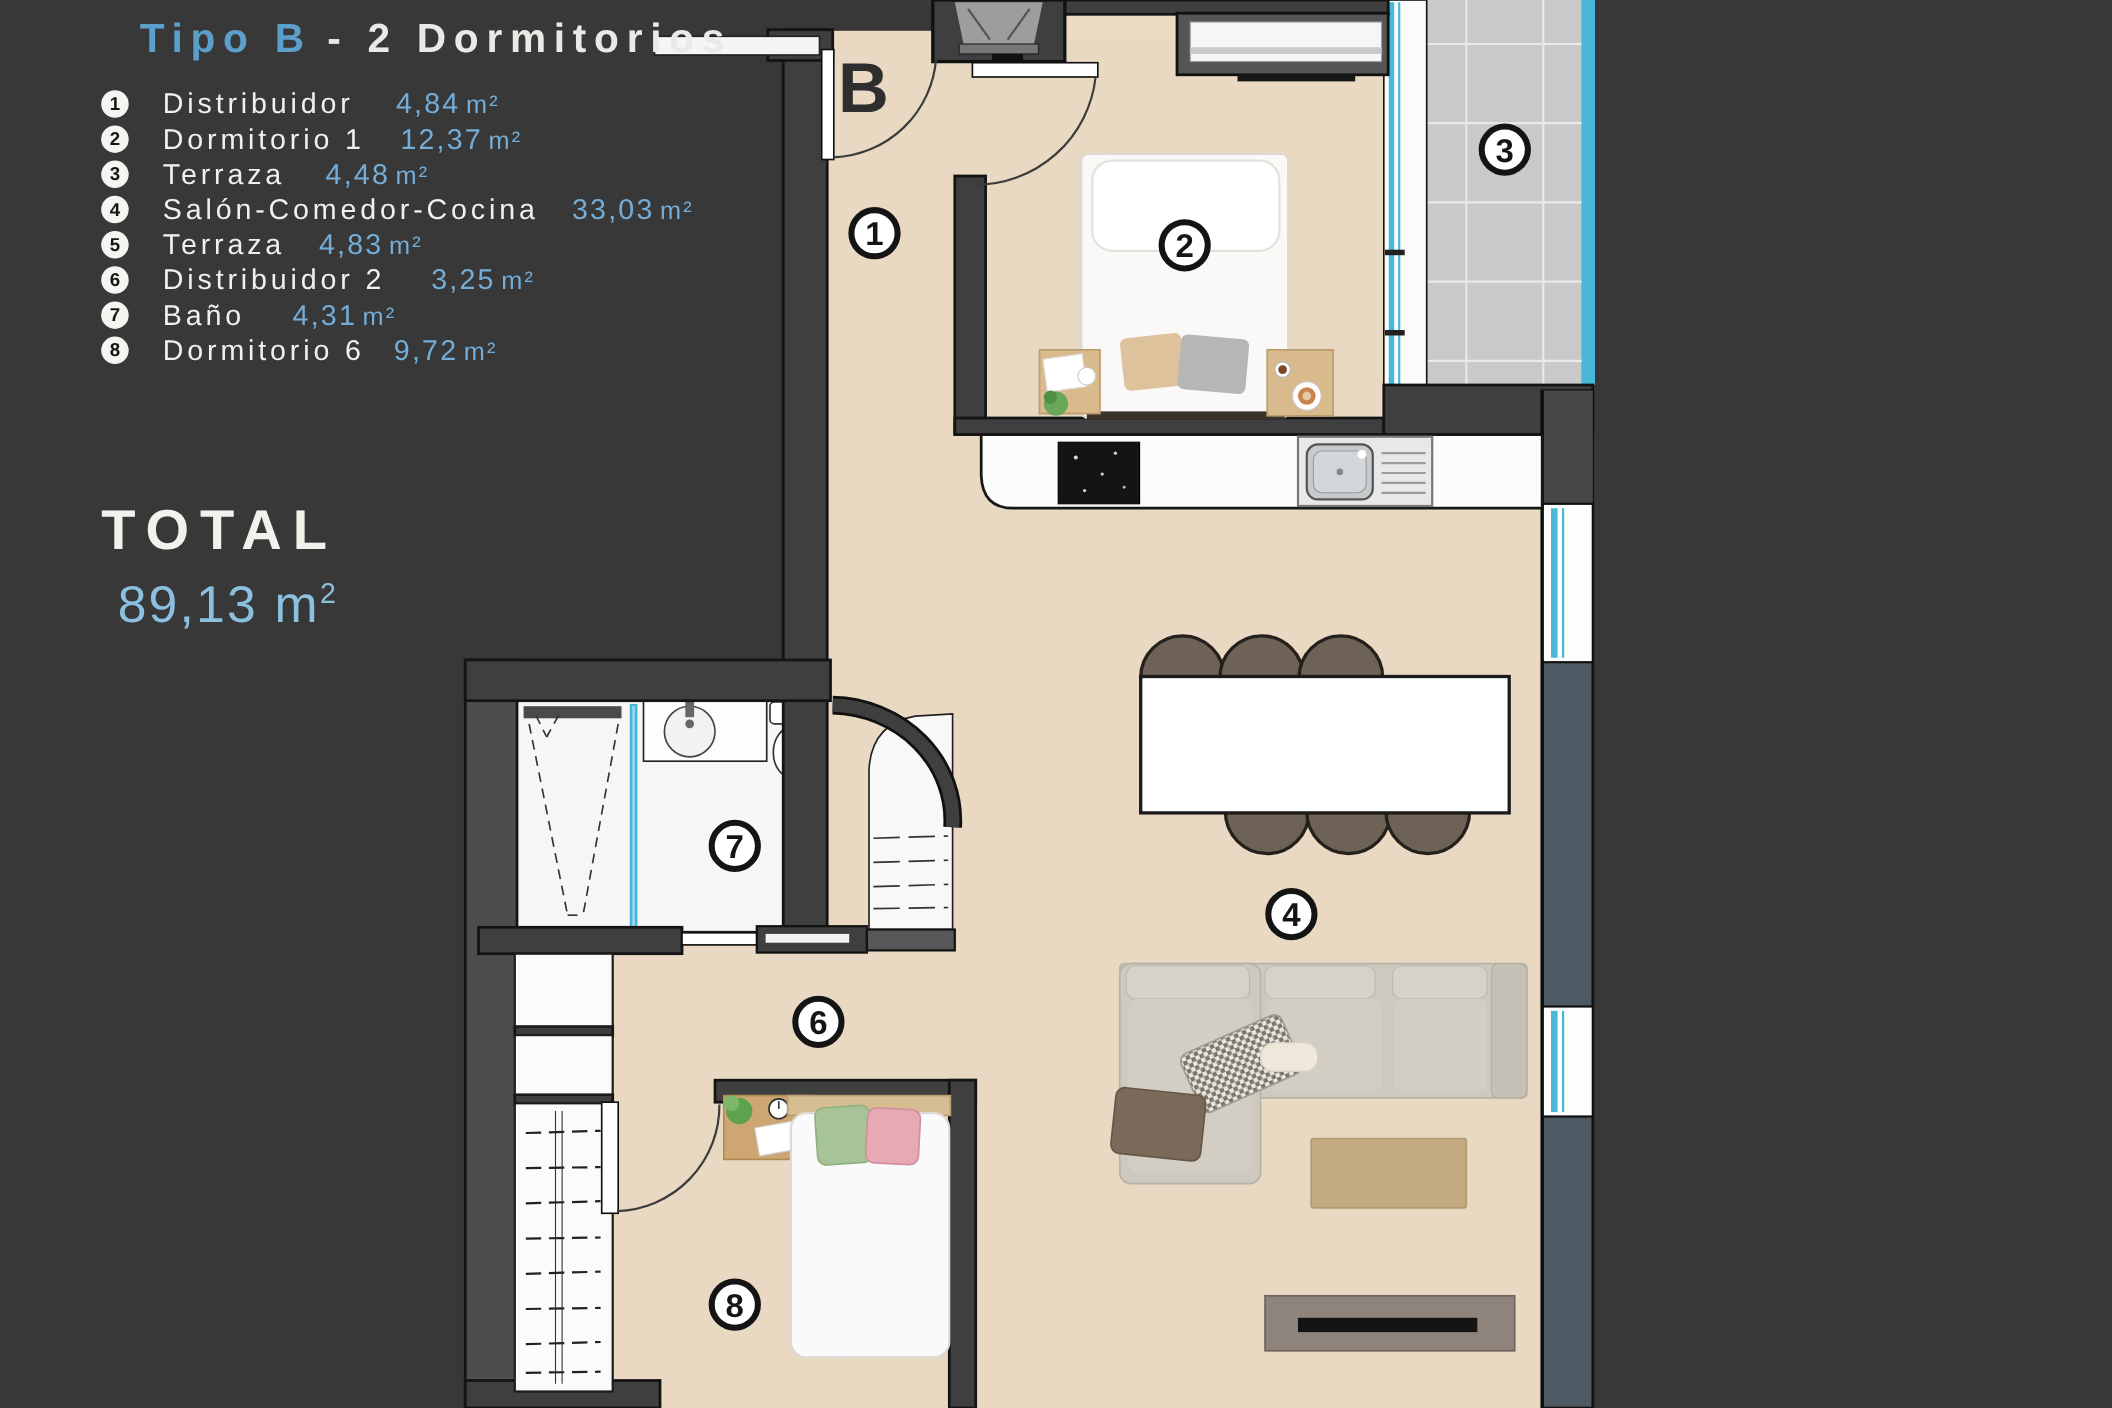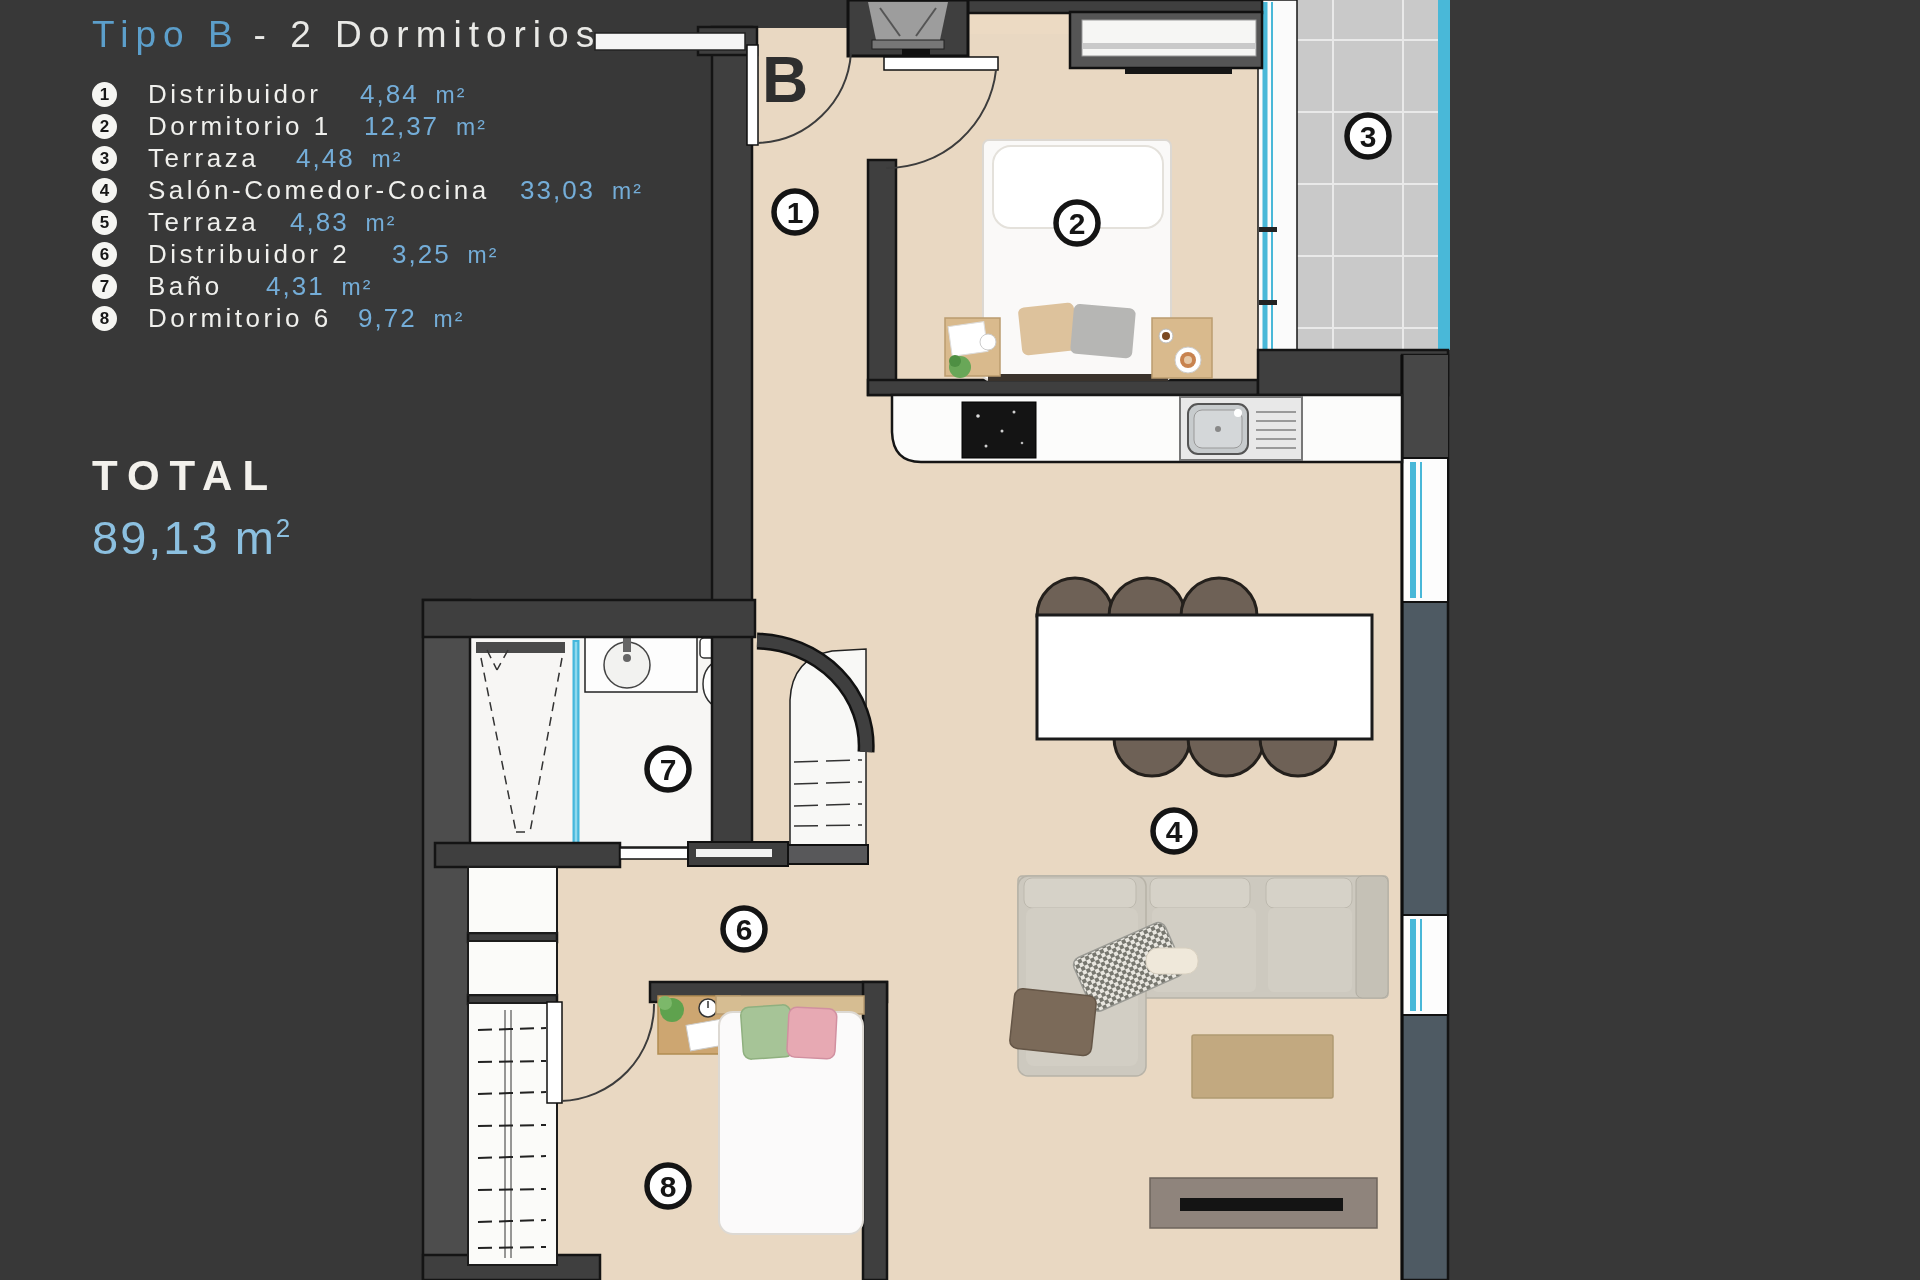--- a/index.html
+++ b/index.html
@@ -2,35 +2,35 @@
 <html><head>
 <meta charset="utf-8">
 <style>
   html,body{margin:0;padding:0;width:1920px;height:1280px;overflow:hidden;background:#383838;
     font-family:"Liberation Sans",sans-serif;}
   #stage{position:relative;width:1920px;height:1280px;background:#383838;}
   svg.plan{position:absolute;left:0;top:0;}
 
   
   .legend{position:absolute;left:92px;top:14px;z-index:2;color:#efefec;}
-  .legend-title{font-size:37px;font-weight:normal;letter-spacing:7px;white-space:nowrap;}
+  .legend-title{font-size:37px;font-weight:bold;letter-spacing:7px;white-space:nowrap;margin-left:35px;}
   .legend-title .hl{color:#5c9fcb;margin-right:14px;}
   .legend-title .rest{color:#e9e9e6;}
   .legend-items{margin-top:25px;}
   .lrow{display:flex;align-items:center;margin-bottom:5px;font-size:26px;letter-spacing:3.5px;height:27px;}
   .nicon{flex:none;width:25px;height:25px;border-radius:50%;background:#f5f5f2;color:#161616;
     font-size:17px;font-weight:bold;display:flex;align-items:center;justify-content:center;
     margin-right:16px;letter-spacing:0;}
   .lbl{white-space:nowrap;color:#f0f0ed;margin-left:15px;}
   .w1{min-width:212px}.w2{min-width:216px}.w3{min-width:148px}.w4{min-width:372px}
   .w5{min-width:142px}.w6{min-width:244px}.w7{min-width:118px}.w8{min-width:210px}
-  .val{color:#74add8;letter-spacing:2px;white-space:nowrap;display:flex;align-items:baseline;gap:12px;}
+  .val{color:#74add8;letter-spacing:2px;white-space:nowrap;display:flex;align-items:baseline;}
   .unit{font-size:23px;margin-left:5px;}
   .legend-total{position:absolute;left:92px;top:452px;z-index:2;}
-  .total-label{font-size:42px;font-weight:bold;letter-spacing:10px;color:#f3f1ec;}
+  .total-label{font-size:51px;font-weight:bold;letter-spacing:10px;color:#f3f1ec;}
   .total-value{margin-top:10px;font-size:47px;color:#8cc0e0;letter-spacing:2px;text-align:right;}
   .total-value sup{font-size:26px;}
 
   
   .marker text{font:bold 30px "Liberation Sans",sans-serif;fill:#151515;text-anchor:middle;}
   text.blk{font:bold 64px "Liberation Sans",sans-serif;fill:#2e2e2e;text-anchor:middle;}
 </style>
 </head>
 <body>
 

